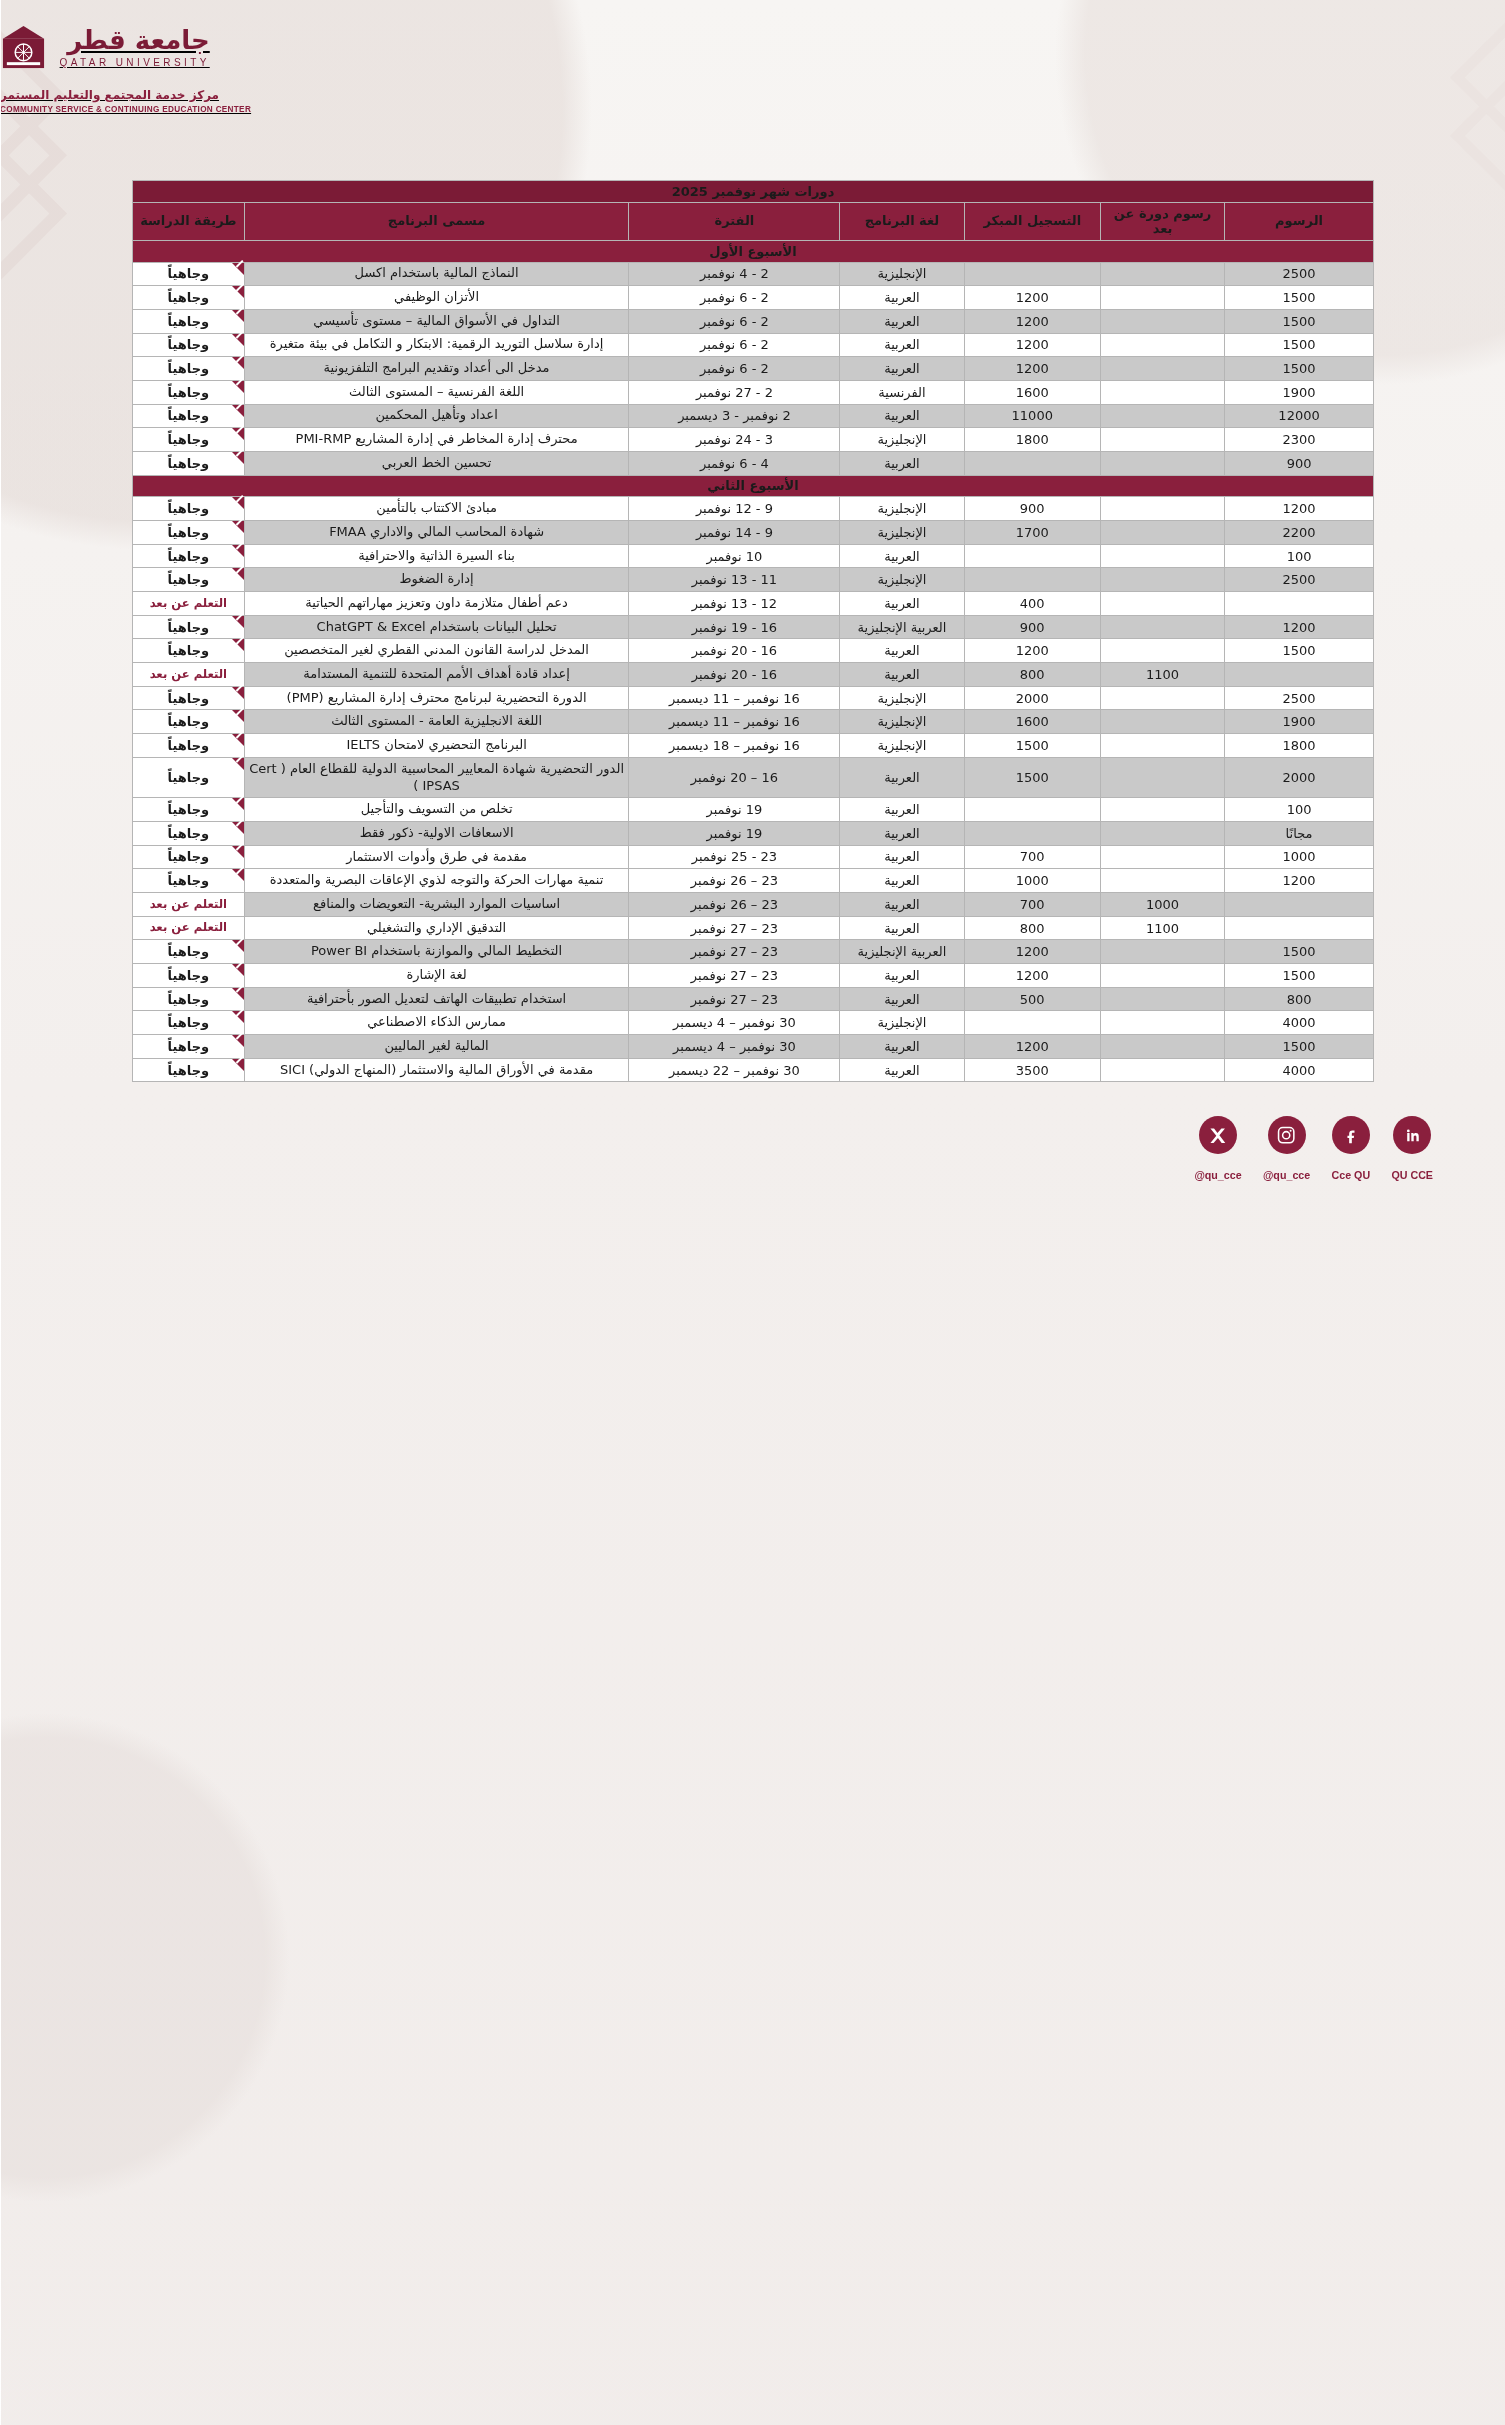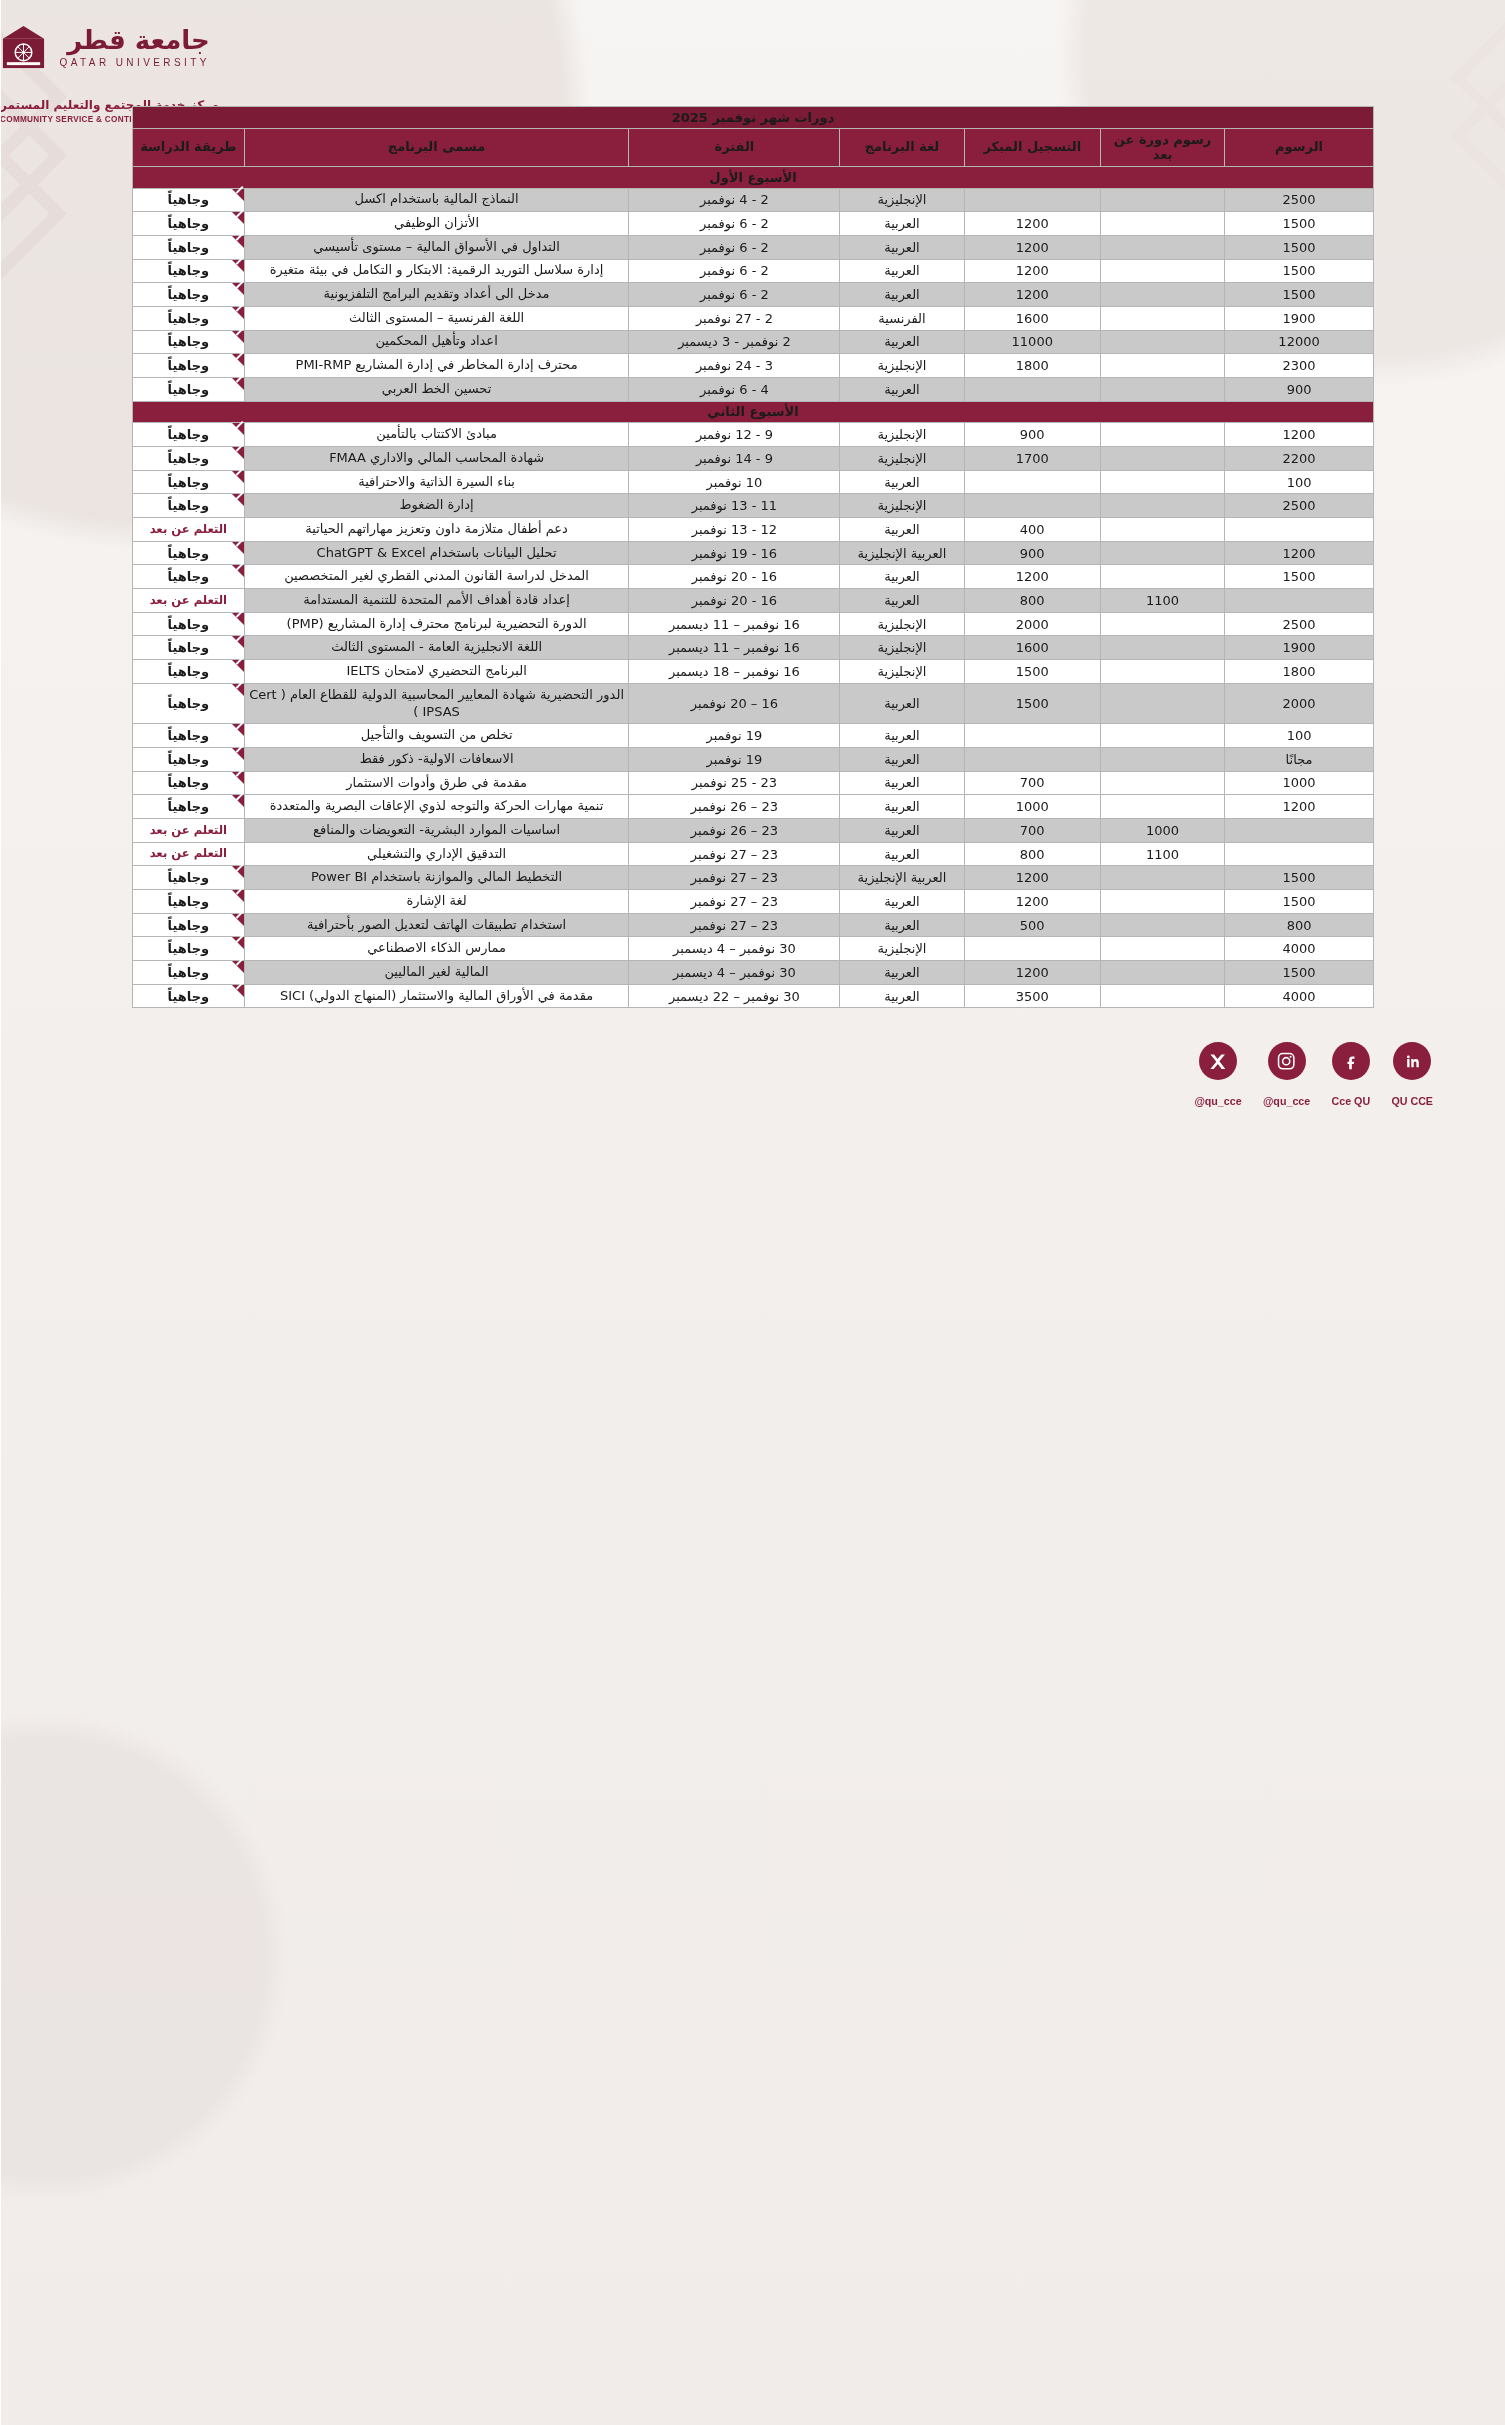--- a/index.html
+++ b/index.html
@@ -40,25 +40,26 @@
     right: 0; top: 0;
     width: 112px; height: 252px;
     z-index: 1;
     opacity: .35;
   }
 
   
   .header {
     position: relative;
     z-index: 3;
-    height: 106px;
+    height: 180px;
     padding: 24px 63px 0 0;
     display: flex;
     justify-content: flex-end;
     align-items: flex-start;
+    text-decoration: underline;
   }
   .brand {
     display: flex;
     flex-direction: column;
     align-items: flex-end;
   }
   .brand-top {
     display: flex;
     align-items: center;
     gap: 12.6px;
@@ -78,21 +79,21 @@
     letter-spacing: 3.4px;
     color: #7b1b36;
     margin-top: 3.9px;
     font-family: "Liberation Sans", sans-serif;
   }
   .logo-mark {
     width: 47px; height: 47px;
     position: relative;
   }
   .brand-sub-ar {
-    margin-top: 27px;
+    margin-top: 17px;
     font-size: 12px;
     color: #8a1f3d;
     font-weight: bold;
   }
   .brand-sub-en {
     margin-top: 3.4px;
     font-size: 8.2px;
     color: #8a1f3d;
     font-weight: bold;
     letter-spacing: 0.3px;

